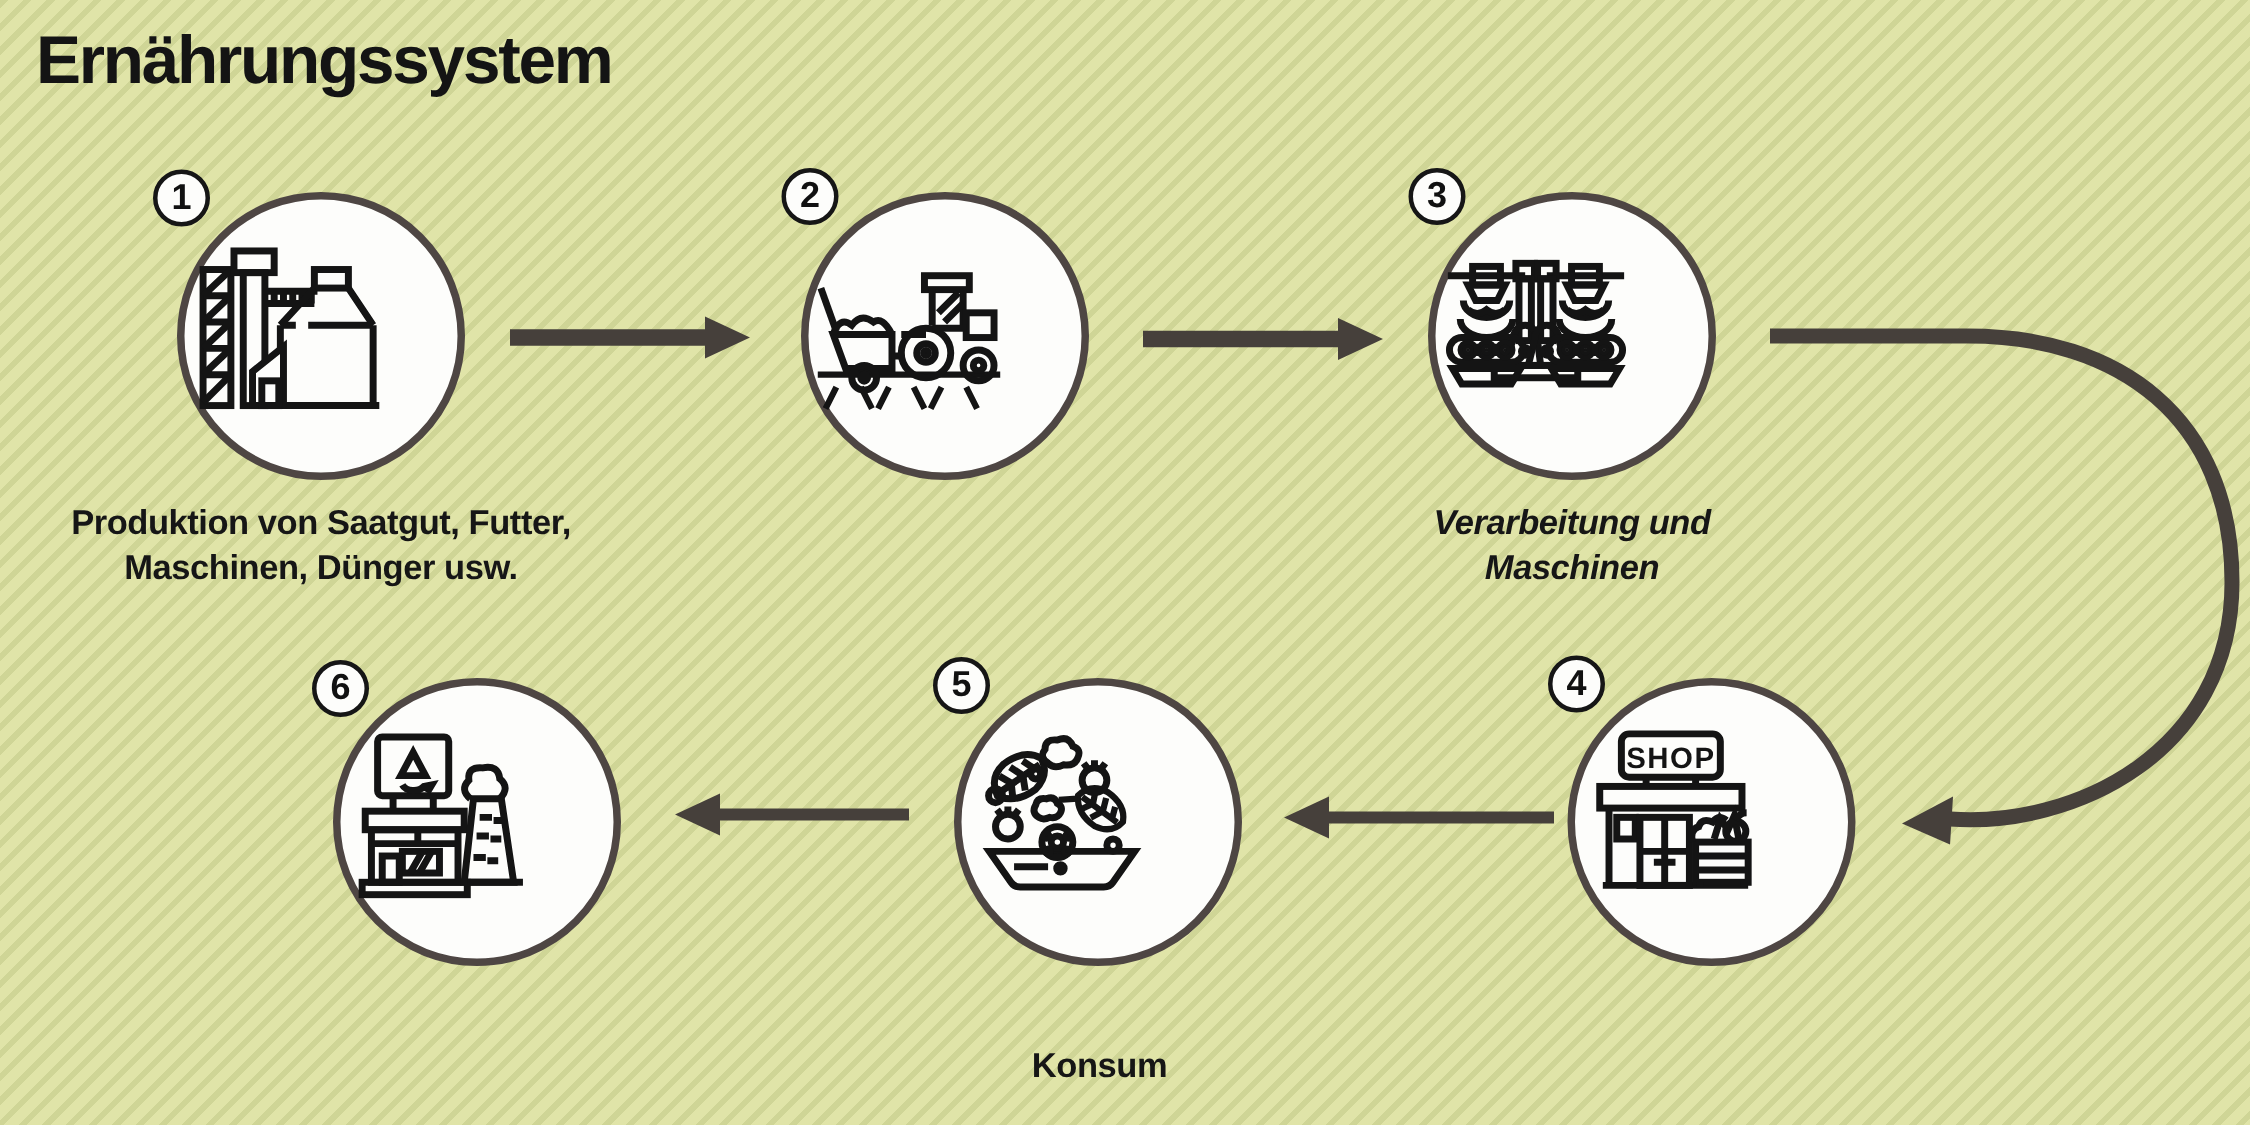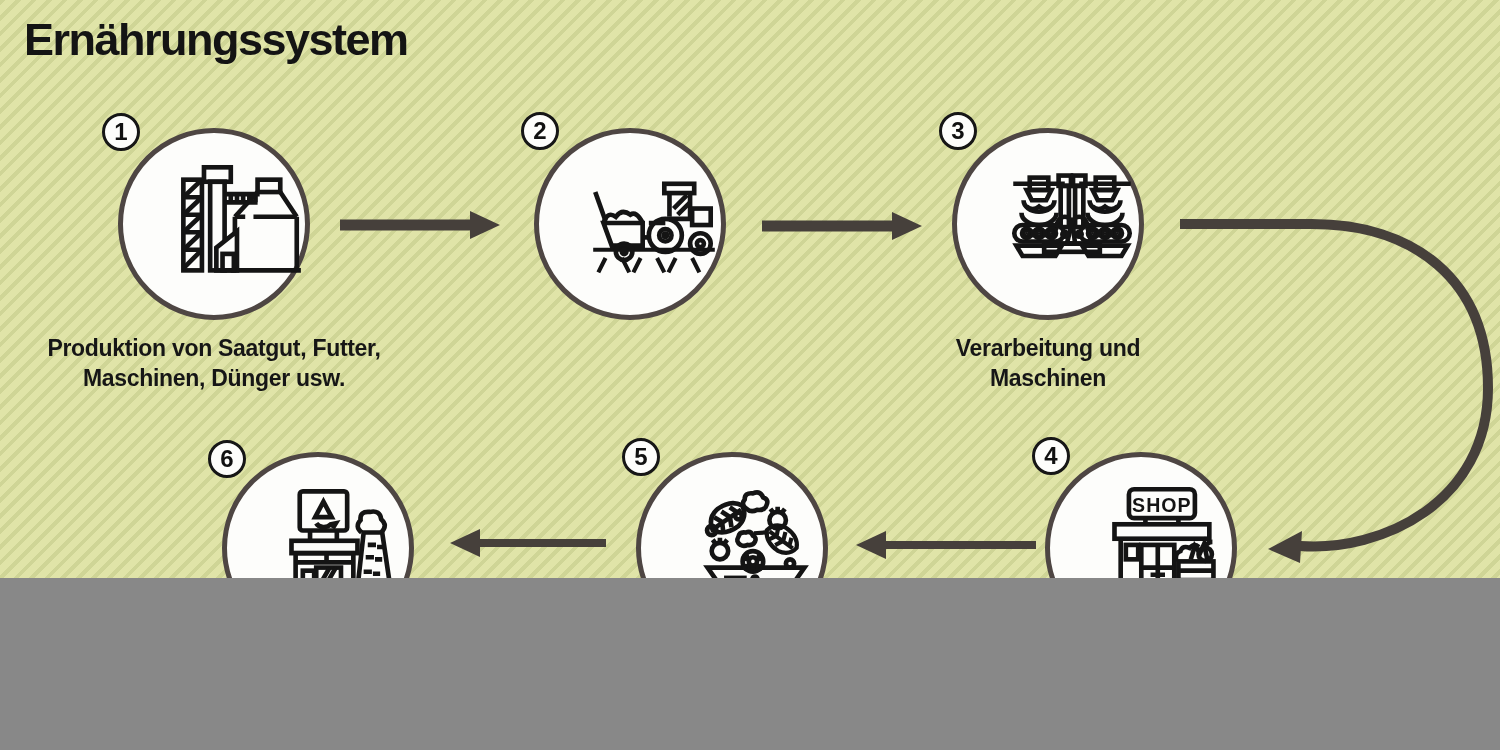--- a/index.html
+++ b/index.html
@@ -1,34 +1,34 @@
 <!DOCTYPE html>
 <html><head>
 <meta charset="utf-8">
 <style>
   html,body{margin:0;padding:0;background:#888;}
   .canvas{
     position:relative;
-    width:1500px;height:578px;
+    width:1500px;height:750px;
     overflow:hidden;
     background-color:#e0e4a8;
     background-image:repeating-linear-gradient(135deg,#cfd596 0 4px,rgba(0,0,0,0) 4px 11px);
     font-family:"Liberation Sans",sans-serif;
     color:#141414;
   }
   .title{
     position:absolute;left:24px;top:14px;
     font-size:45px;font-weight:700;letter-spacing:-1.5px;
     color:#141414;margin:0;
   }
   .arrows{position:absolute;left:0;top:0;}
   .circle{
     position:absolute;width:182px;height:182px;border-radius:50%;
     background:#fdfdfb;border:5px solid #4e4643;
-    display:flex;align-items:center;justify-content:flex-end;
+    display:flex;align-items:center;justify-content:flex-start;
     box-sizing:content-box;
   }
   .badge{
     position:absolute;width:32px;height:32px;border-radius:50%;
     background:#fdfdfb;border:3px solid #161616;
     display:flex;align-items:center;justify-content:center;
     font-size:24px;font-weight:700;color:#111;
     box-sizing:content-box;
   }
   .label{
@@ -153,21 +153,21 @@
       <circle cx="85" cy="74" r="4.5"></circle>
         <circle cx="85" cy="74" r="1.3" fill="#141414"></circle>
       <circle cx="97" cy="74" r="4.5"></circle>
         <circle cx="97" cy="74" r="1.3" fill="#141414"></circle>
       <circle cx="109" cy="74" r="4.5"></circle>
         <circle cx="109" cy="74" r="1.3" fill="#141414"></circle>
       <path d="M91,70 V78 M103,70 V78"></path>
       <path d="M75,86 H119 L113,96 H81 Z"></path>
     </svg>
   </div>
-  <div class="label" style="left:808px;top:333px;">
+  <div class="label" style="left:808px;top:333px;font-style:italic;">
     <div>Verarbeitung und</div>
     <div>Maschinen</div>
   </div>
 
   <div class="badge" style="left:1032px;top:437px;">
     <span>4</span>
   </div>
   <div class="circle" style="left:1045px;top:452px;">
     <svg class="icon" viewBox="0 0 130 130" width="134" height="134" fill="none" stroke="#141414" stroke-width="4.5">
       <rect x="30" y="8" width="64" height="28" rx="5"></rect>

